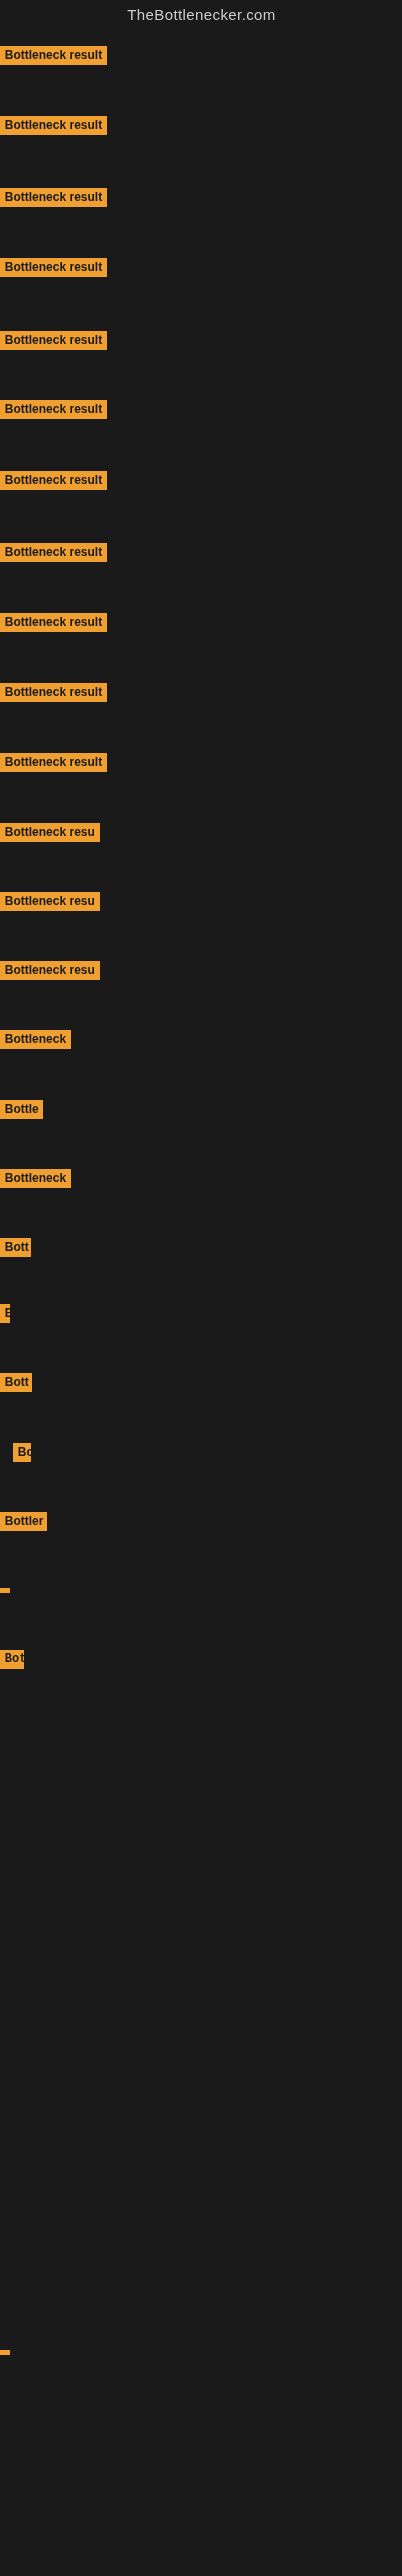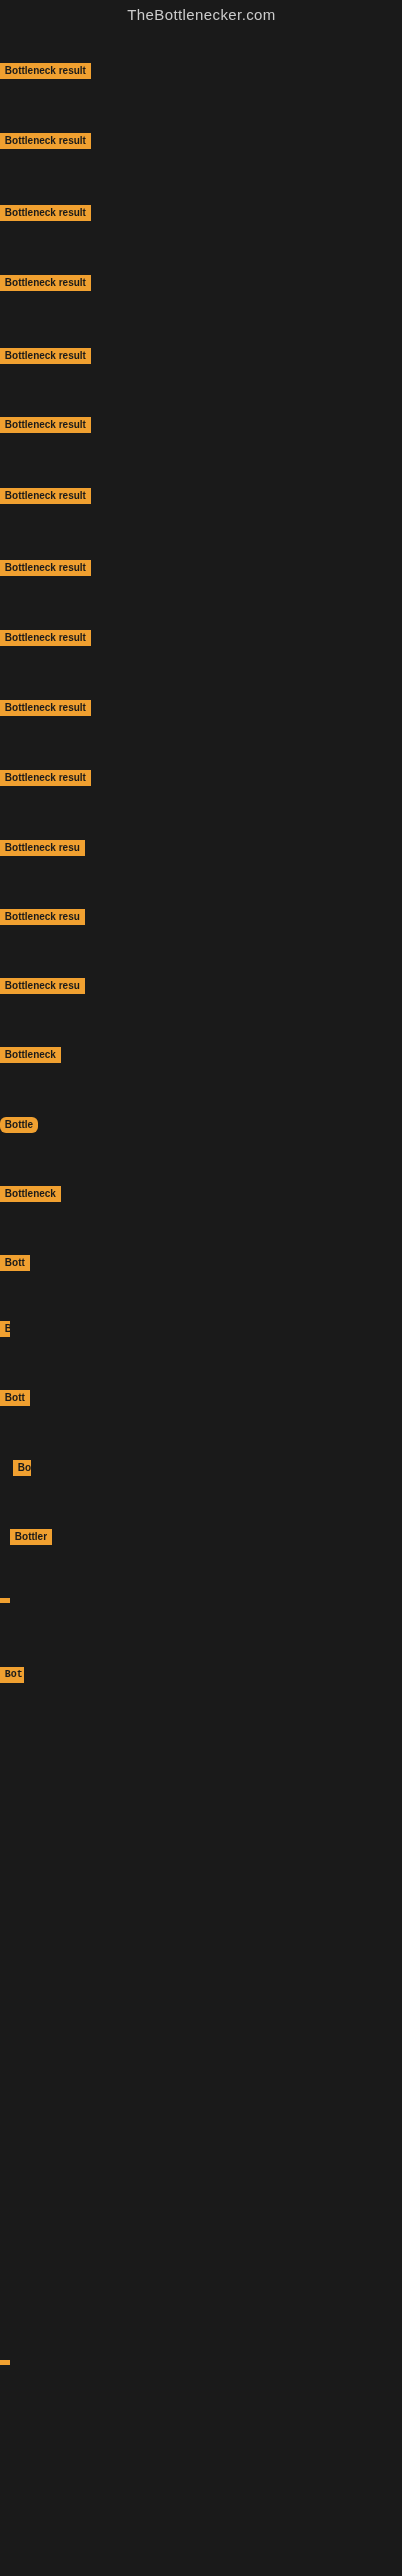--- a/index.html
+++ b/index.html
@@ -25,27 +25,26 @@
     }
 
     .bottleneck-item {
       position: absolute;
       left: 0;
     }
 
     .bottleneck-badge {
       background-color: #f0a030;
       color: #1a1a1a;
-      font-size: 10px;
+      font-size: 12px;
       font-weight: bold;
       padding: 2.4px 4.8px;
       display: inline-block;
       white-space: nowrap;
       overflow: hidden;
-      margin-top: 17px;
     }
   </style>
 </head>
 <body>
 
 <div class="site-title">TheBottlenecker.com</div>
 
 <div id="items-container">
     <div class="bottleneck-item" style="top: 46px; left: 0px;"><span class="bottleneck-badge" style="max-width: 128px;">Bottleneck result</span></div>
     <div class="bottleneck-item" style="top: 116px; left: 0px;"><span class="bottleneck-badge" style="max-width: 127px;">Bottleneck result</span></div>
@@ -55,24 +54,24 @@
     <div class="bottleneck-item" style="top: 400px; left: 0px;"><span class="bottleneck-badge" style="max-width: 122px;">Bottleneck result</span></div>
     <div class="bottleneck-item" style="top: 471px; left: 0px;"><span class="bottleneck-badge" style="max-width: 122px;">Bottleneck result</span></div>
     <div class="bottleneck-item" style="top: 543px; left: 0px;"><span class="bottleneck-badge" style="max-width: 122px;">Bottleneck result</span></div>
     <div class="bottleneck-item" style="top: 613px; left: 0px;"><span class="bottleneck-badge" style="max-width: 120px;">Bottleneck result</span></div>
     <div class="bottleneck-item" style="top: 683px; left: 0px;"><span class="bottleneck-badge" style="max-width: 119px;">Bottleneck result</span></div>
     <div class="bottleneck-item" style="top: 753px; left: 0px;"><span class="bottleneck-badge" style="max-width: 118px;">Bottleneck result</span></div>
     <div class="bottleneck-item" style="top: 823px; left: 0px;"><span class="bottleneck-badge" style="max-width: 105px;">Bottleneck resu</span></div>
     <div class="bottleneck-item" style="top: 892px; left: 0px;"><span class="bottleneck-badge" style="max-width: 103px;">Bottleneck resu</span></div>
     <div class="bottleneck-item" style="top: 961px; left: 0px;"><span class="bottleneck-badge" style="max-width: 101px;">Bottleneck resu</span></div>
     <div class="bottleneck-item" style="top: 1030px; left: 0px;"><span class="bottleneck-badge" style="max-width: 71px;">Bottleneck</span></div>
-    <div class="bottleneck-item" style="top: 1100px; left: 0px;"><span class="bottleneck-badge" style="max-width: 43px; border-radius: 6px;">Bottle</span></div>
+    <div class="bottleneck-item" style="top: 1100px; left: 0px;"><span class="bottleneck-badge" style="max-width: 43px;">Bottle</span></div>
     <div class="bottleneck-item" style="top: 1169px; left: 0px;"><span class="bottleneck-badge" style="max-width: 72px;">Bottleneck</span></div>
     <div class="bottleneck-item" style="top: 1238px; left: 0px;"><span class="bottleneck-badge" style="max-width: 31px;">Bott</span></div>
     <div class="bottleneck-item" style="top: 1304px; left: 0px;"><span class="bottleneck-badge" style="max-width: 9.7px;">B</span></div>
     <div class="bottleneck-item" style="top: 1373px; left: 0px;"><span class="bottleneck-badge" style="max-width: 32px;">Bott</span></div>
     <div class="bottleneck-item" style="top: 1443px; left: 13px;"><span class="bottleneck-badge" style="max-width: 17.7px;">Bo</span></div>
-    <div class="bottleneck-item" style="top: 1512px; left: 10px;"><span class="bottleneck-badge" style="max-width: 47px;">Bottler</span></div>
+    <div class="bottleneck-item" style="top: 1512px; left: 0px;"><span class="bottleneck-badge" style="max-width: 47px;">Bottler</span></div>
     <div class="bottleneck-item" style="top: 1581px; left: 0px;"><span class="bottleneck-badge" style="max-width: 3.2px;"></span></div>
     <div class="bottleneck-item" style="top: 1650px; left: 0px;"><span class="bottleneck-badge" style="max-width: 24px; font-family: Liberation Mono, monospace;">Bot</span></div>
     <div class="bottleneck-item" style="top: 2343px; left: 0px;"><span class="bottleneck-badge" style="max-width: 3.2px;"></span></div>
   </div>
 
 
 </body></html>

